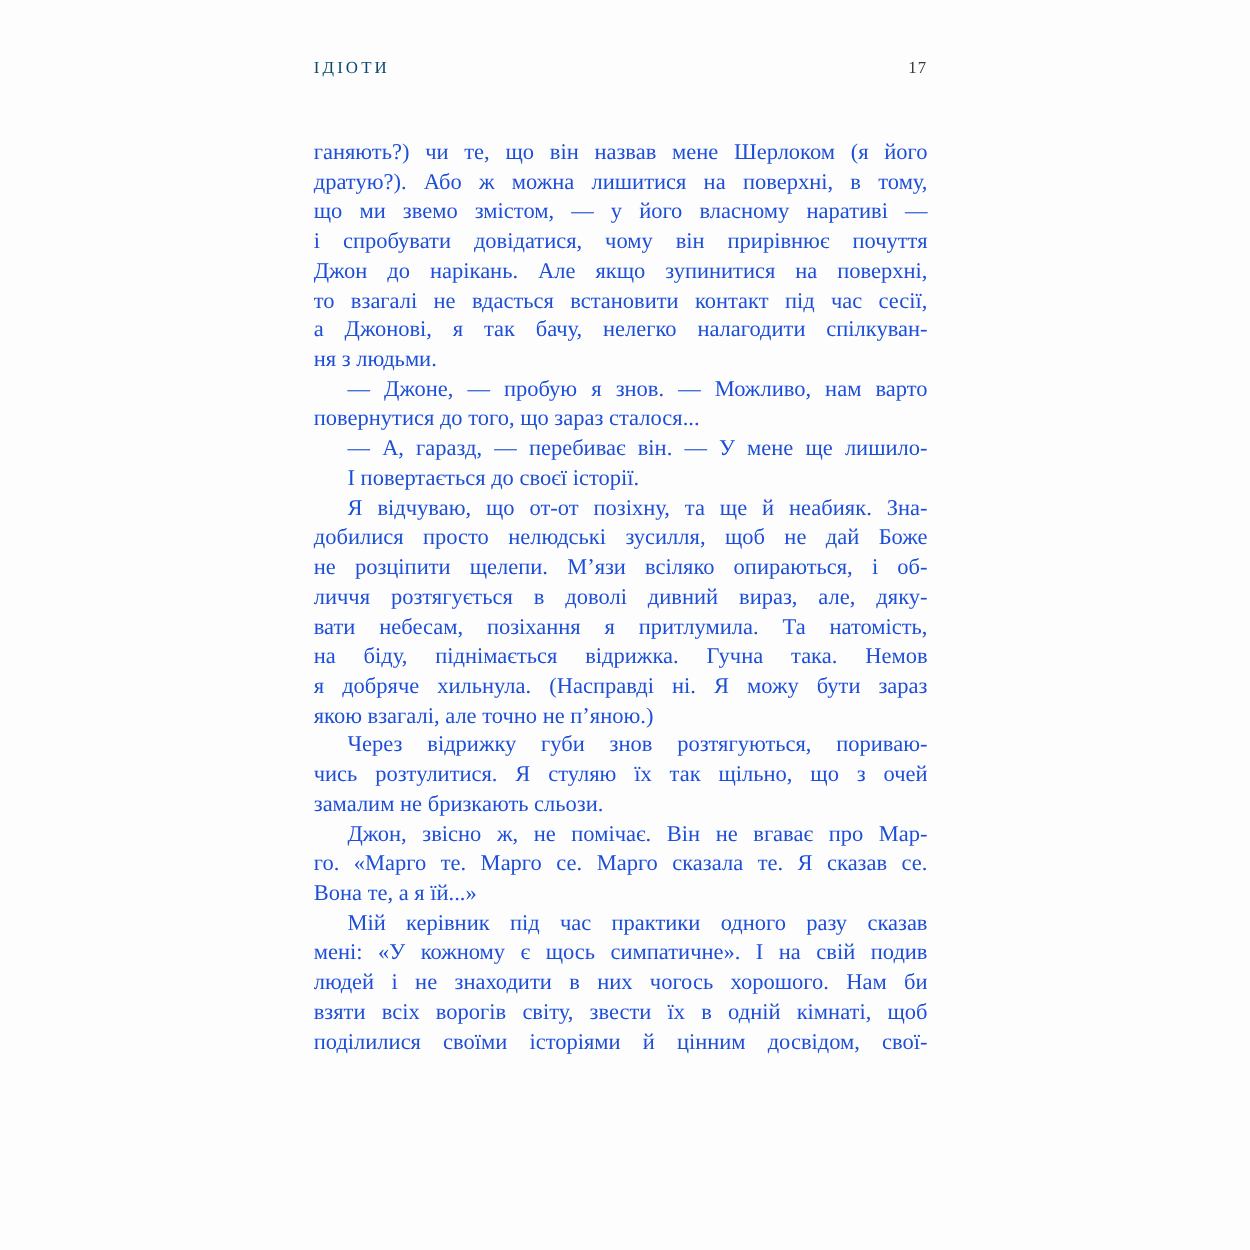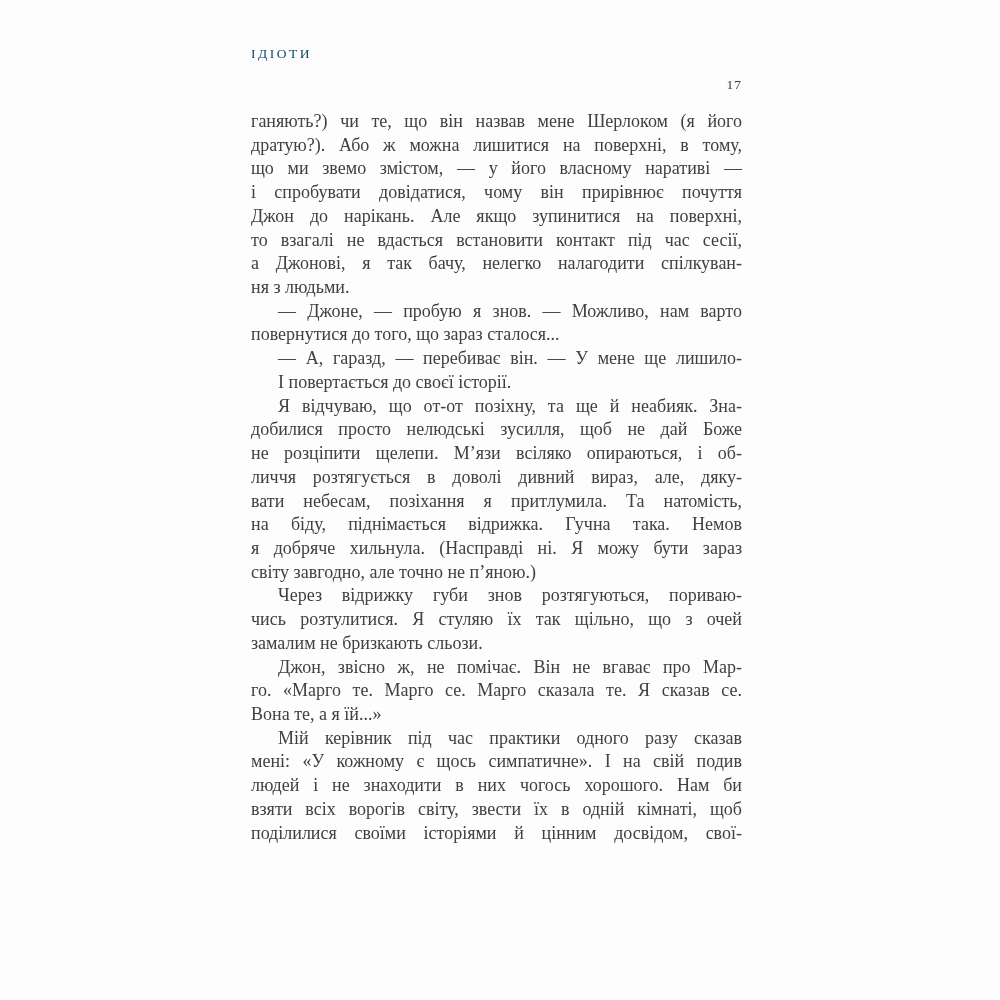--- a/index.html
+++ b/index.html
@@ -34,36 +34,35 @@
     letter-spacing: 2.5px;
     color: #0c4a6e;
   }
   .page-number {
     position: absolute;
     right: 0;
     top: 0;
     font-size: 13.5px;
     letter-spacing: 1px;
     color: #3a3a3a;
-    margin-top: 31px;
   }
   .text-block {
     position: absolute;
     top: 110px;
     left: 251px;
     width: 491px;
   }
   .line {
     font-size: 18px;
     line-height: 23.72px;
     height: 23.72px;
     white-space: normal;
     text-align: justify;
     text-align-last: justify;
-    color: #404040;
+    color: #1d4ed8;
   }
   .line.indent {
     text-indent: 27px;
   }
   .line.last {
     text-align-last: left;
   }
 </style>
 </head>
 <body>
@@ -86,21 +85,21 @@
       <div class="line last">повернутися до того, що зараз сталося...</div>
       <div class="line indent">— А, гаразд, — перебиває він. — У мене ще лишило-</div>
       <div class="line indent last">І повертається до своєї історії.</div>
       <div class="line indent">Я відчуваю, що от-от позіхну, та ще й неабияк. Зна-</div>
       <div class="line">добилися просто нелюдські зусилля, щоб не дай Боже</div>
       <div class="line">не розціпити щелепи. М’язи всіляко опираються, і об-</div>
       <div class="line">личчя розтягується в доволі дивний вираз, але, дяку-</div>
       <div class="line">вати небесам, позіхання я притлумила. Та натомість,</div>
       <div class="line">на біду, піднімається відрижка. Гучна така. Немов</div>
       <div class="line">я добряче хильнула. (Насправді ні. Я можу бути зараз</div>
-      <div class="line last">світу завгодно, але точно не п’яною.)</div>
+      <div class="line last">якою взагалі, але точно не п’яною.)</div>
       <div class="line indent">Через відрижку губи знов розтягуються, пориваю-</div>
       <div class="line">чись розтулитися. Я стуляю їх так щільно, що з очей</div>
       <div class="line last">замалим не бризкають сльози.</div>
       <div class="line indent">Джон, звісно ж, не помічає. Він не вгаває про Мар-</div>
       <div class="line">го. «Марго те. Марго се. Марго сказала те. Я сказав се.</div>
       <div class="line last">Вона те, а я їй...»</div>
       <div class="line indent">Мій керівник під час практики одного разу сказав</div>
       <div class="line">мені: «У кожному є щось симпатичне». І на свій подив</div>
       <div class="line">людей і не знаходити в них чогось хорошого. Нам би</div>
       <div class="line">взяти всіх ворогів світу, звести їх в одній кімнаті, щоб</div>

